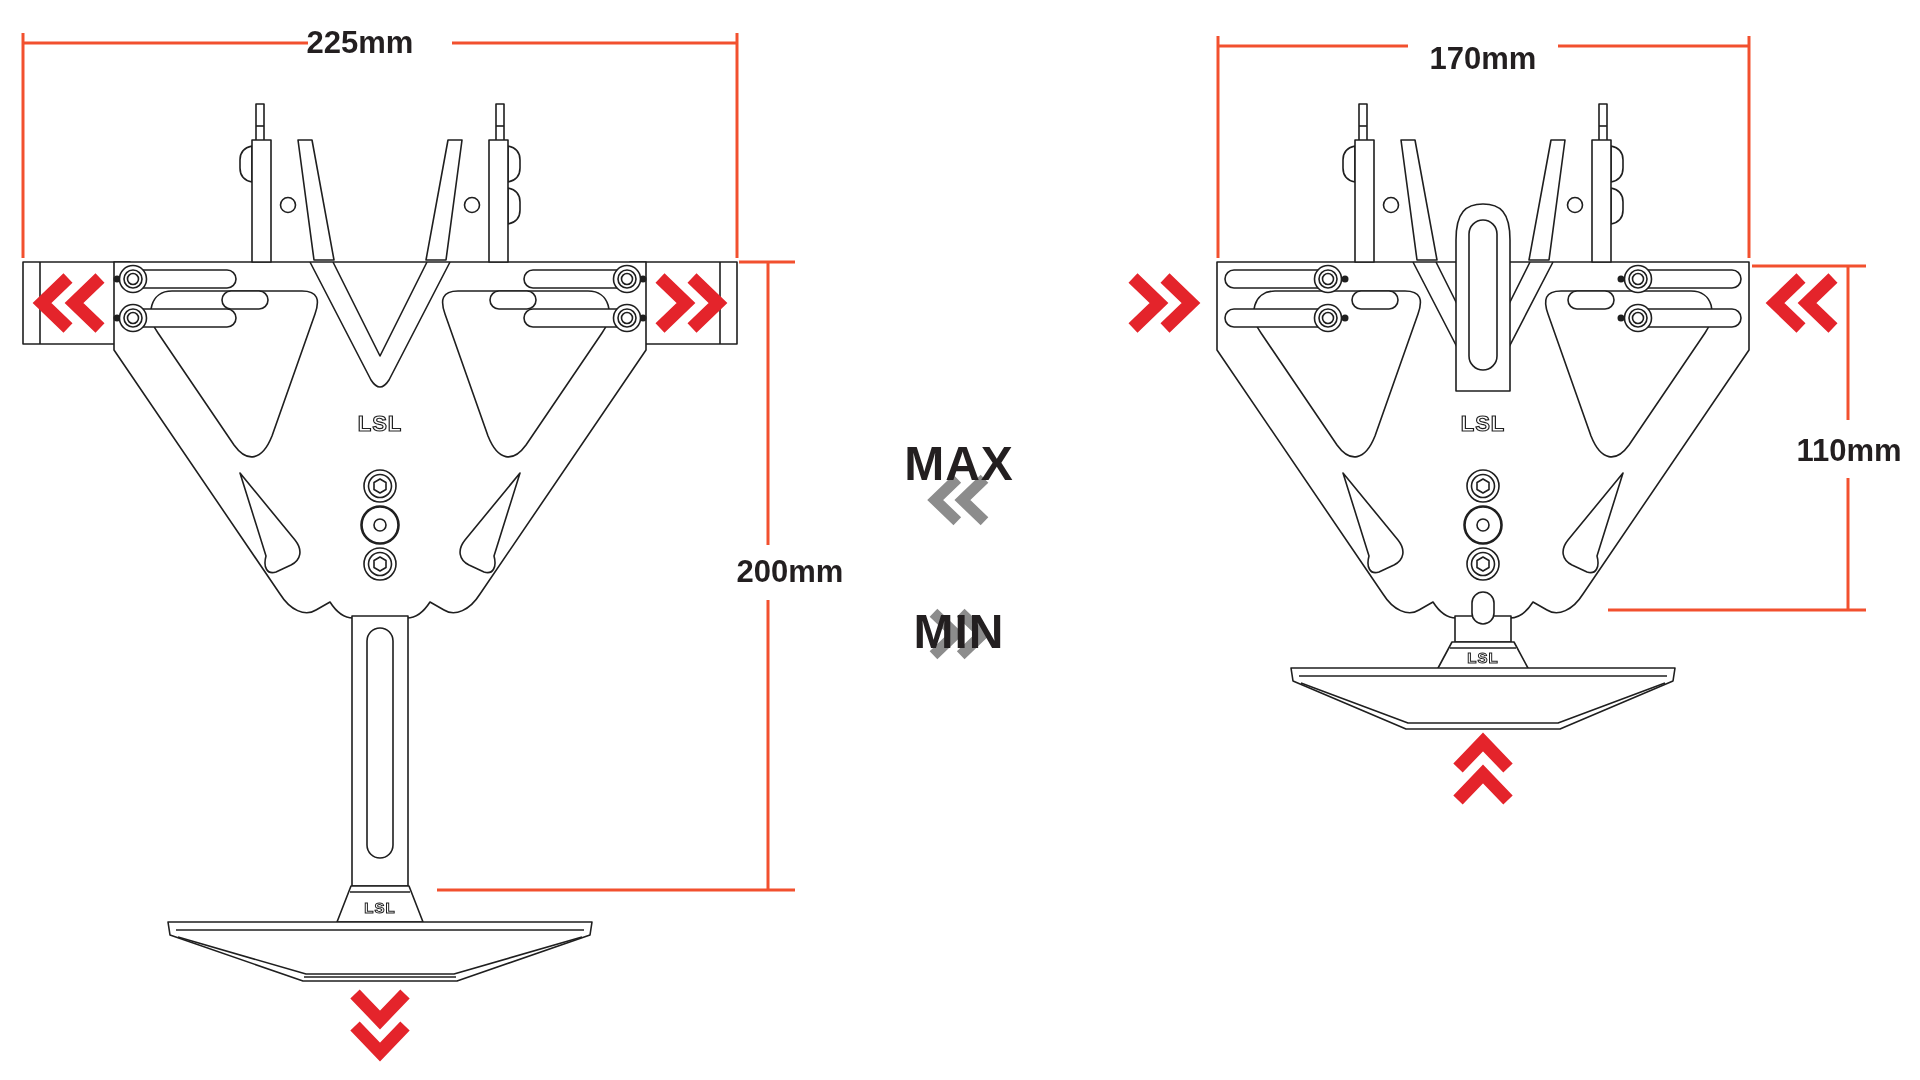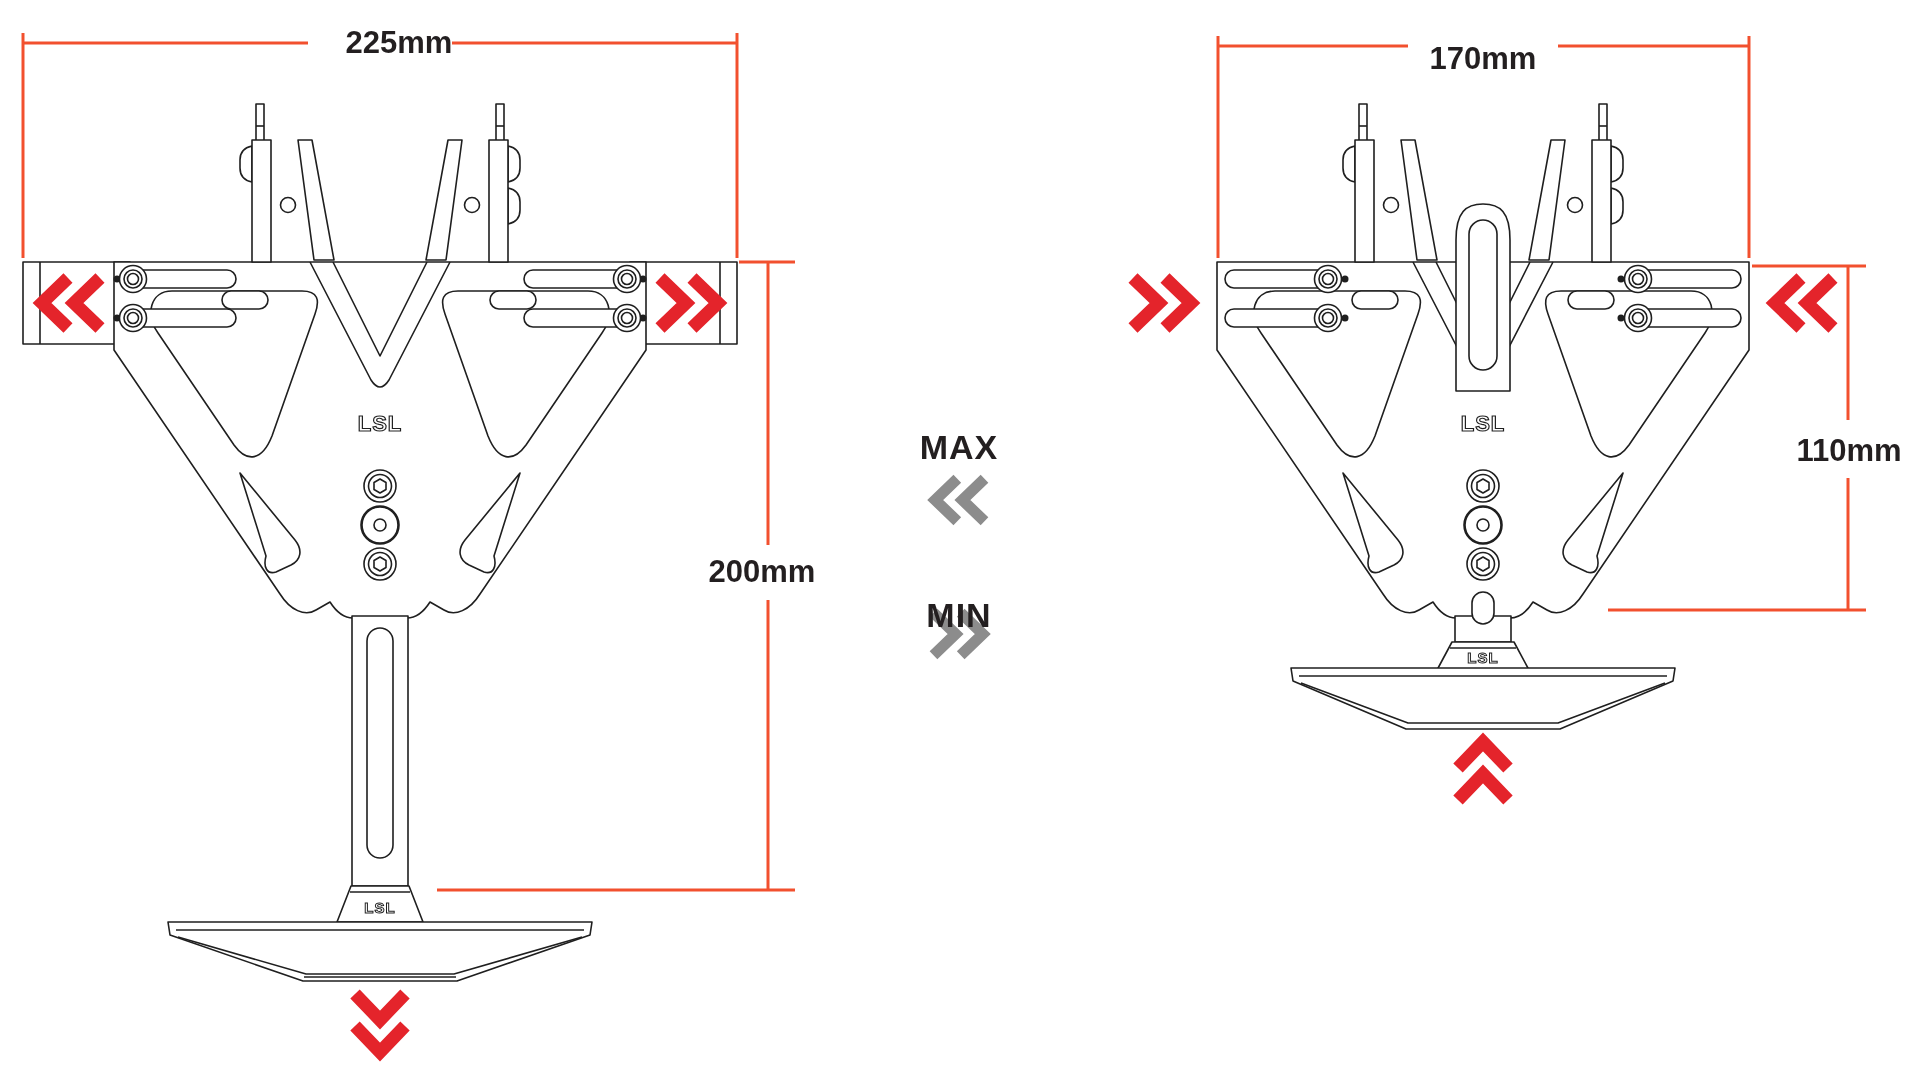--- a/index.html
+++ b/index.html
@@ -18,21 +18,21 @@
   .chev-gray{stroke:var(--legend_gray,#8c8c8c);stroke-width:13;fill:none;stroke-linejoin:miter;}
   
   .logo-text{font-family:"Liberation Sans",sans-serif;font-weight:bold;font-size:22px;
              letter-spacing:1px;fill:#ffffff;stroke:var(--ink,#1f1f1f);stroke-width:1.2;
              text-anchor:middle;}
   .logo-text.small{font-size:15px;stroke-width:1;}
   
   .lbl{position:absolute;transform:translate(-50%,-50%);color:var(--label_text,#231f20);
        font-weight:bold;white-space:nowrap;}
   .lbl.dim{font-size:31px;}
-  .lbl.legend{font-size:34px;letter-spacing:1px;}
+  .lbl.legend{font-size:48px;letter-spacing:1px;margin-top:16px;}
 </style>
 </head>
 <body>
 
 <div id="canvas">
 
 <svg width="1920" height="1080" viewBox="0 0 1920 1080">
 
   <g>
 
@@ -316,20 +316,20 @@
       <path class="ln" d="M1301,683 L1408,723 H1558 L1665,683"></path>
     </g>
 
     <g transform="translate(1483,772)">
       <path class="chev-red" transform="translate(0,-16)" d="M-25,12 L0,-14 L25,12"></path>
       <path class="chev-red" transform="translate(0,16)" d="M-25,12 L0,-14 L25,12"></path>
     </g>
   </g>
 </svg>
 
-  <div class="lbl dim" style="left:399px;top:43px;">225mm</div>
-  <div class="lbl dim" style="left:762px;top:572px;">200mm</div>
+  <div class="lbl dim" style="left:360px;top:43px;">225mm</div>
+  <div class="lbl dim" style="left:790px;top:572px;">200mm</div>
   <div class="lbl dim" style="left:1483px;top:59px;">170mm</div>
   <div class="lbl dim" style="left:1849px;top:451px;text-align:center;">110mm</div>
   <div class="lbl legend" style="left:959px;top:447px;">MAX</div>
   <div class="lbl legend" style="left:959px;top:615px;">MIN</div>
 
 </div>
 
 </body></html>

